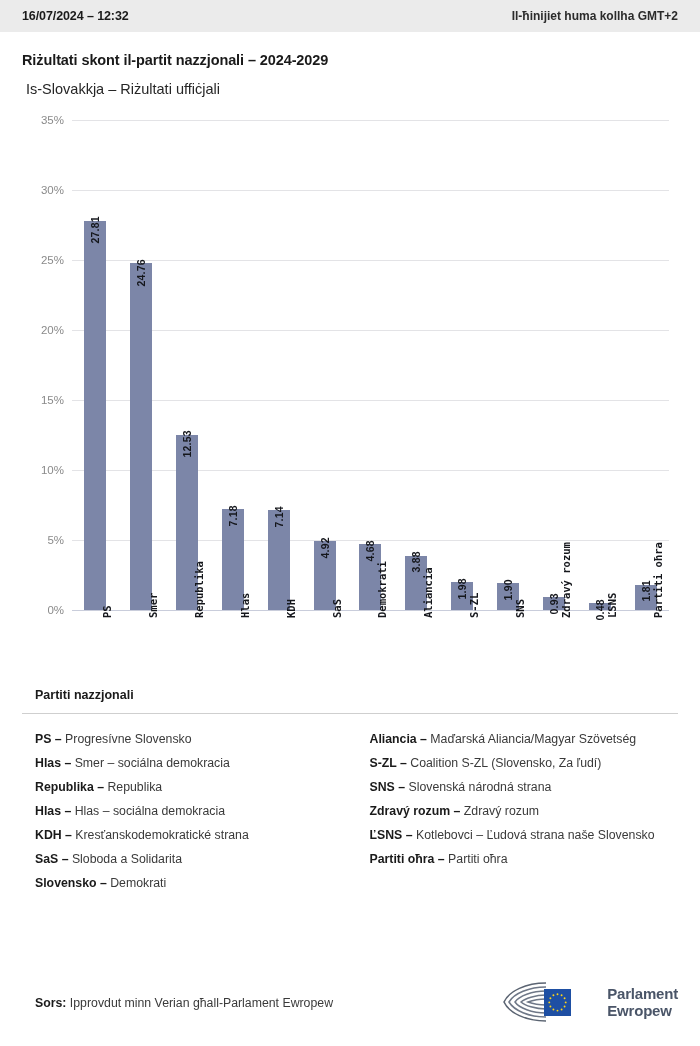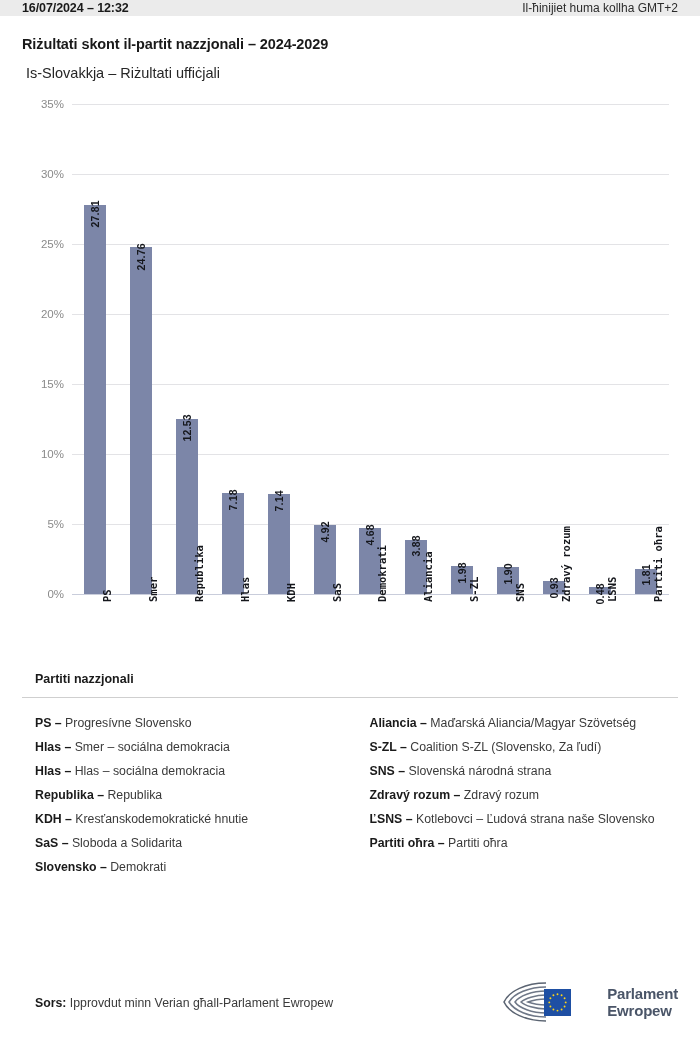--- a/index.html
+++ b/index.html
@@ -8,36 +8,36 @@
     width: 700px;
     height: 1046px;
     background: #ffffff;
     font-family: "Liberation Sans", sans-serif;
     color: #1a1a1a;
     overflow: hidden;
   }
 
   
   #topbar {
-    height: 16px;
+    height: 32px;
     background: #ebebeb;
     display: flex;
     align-items: center;
     justify-content: space-between;
     padding: 0 22px 0 22px;
   }
   #topbar .ts {
     font-size: 12.5px;
     font-weight: bold;
     color: #1a1a1a;
     letter-spacing: -0.1px;
   }
   #topbar .tz {
     font-size: 12px;
-    font-weight: normal;
+    font-weight: bold;
     color: #2b2b2b;
   }
 
   
   #titleblock { padding: 20px 22px 0 22px; }
   #page-title {
     font-size: 14.5px;
     font-weight: bold;
     color: #1a1a1a;
     letter-spacing: -0.1px;
@@ -328,23 +328,23 @@
   </div>
 </div>
 
 <div id="legend-section">
   <div id="legend-title">Partiti nazzjonali</div>
   <div id="legend-rule"></div>
   <div id="legend-cols">
     <div class="legend-col left" id="legend-left">
         <div class="legend-item"><span class="abbr">PS –</span><span> Progresívne Slovensko</span></div>
         <div class="legend-item"><span class="abbr">Hlas –</span><span> Smer – sociálna demokracia</span></div>
+        <div class="legend-item"><span class="abbr">Republika –</span><span> Republika</span></div>
         <div class="legend-item"><span class="abbr">Hlas –</span><span> Hlas – sociálna demokracia</span></div>
-        <div class="legend-item"><span class="abbr">Republika –</span><span> Republika</span></div>
-        <div class="legend-item"><span class="abbr">KDH –</span><span> Kresťanskodemokratické hnutie</span></div>
+        <div class="legend-item"><span class="abbr">KDH –</span><span> Kresťanskodemokratické strana</span></div>
         <div class="legend-item"><span class="abbr">SaS –</span><span> Sloboda a Solidarita</span></div>
         <div class="legend-item"><span class="abbr">Slovensko –</span><span> Demokrati</span></div>
       </div>
     <div class="legend-col right" id="legend-right">
         <div class="legend-item"><span class="abbr">Aliancia –</span><span> Maďarská Aliancia/Magyar Szövetség</span></div>
         <div class="legend-item"><span class="abbr">S-ZL –</span><span> Coalition S-ZL (Slovensko, Za ľudí)</span></div>
         <div class="legend-item"><span class="abbr">SNS –</span><span> Slovenská národná strana</span></div>
         <div class="legend-item"><span class="abbr">Zdravý rozum –</span><span> Zdravý rozum</span></div>
         <div class="legend-item"><span class="abbr">ĽSNS –</span><span> Kotlebovci – Ľudová strana naše Slovensko</span></div>
         <div class="legend-item"><span class="abbr">Partiti oħra –</span><span> Partiti oħra</span></div>

